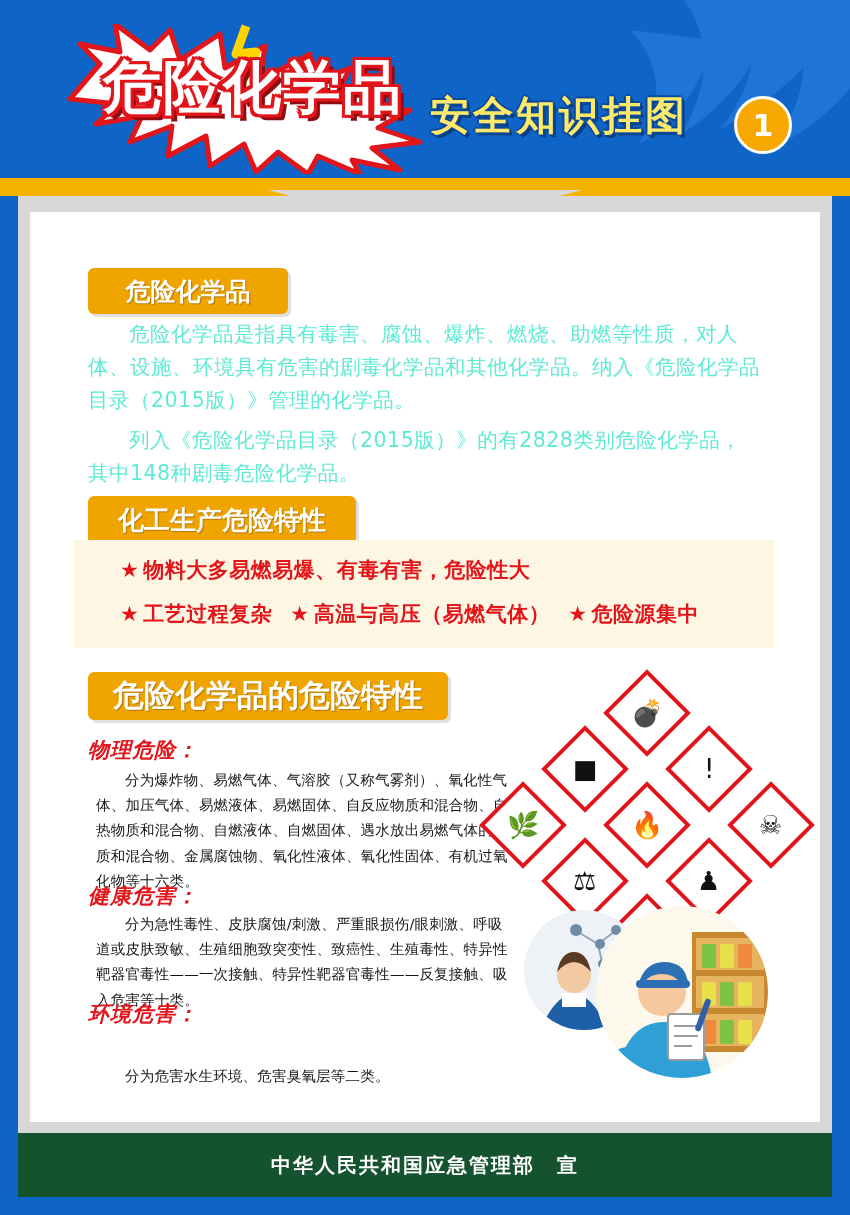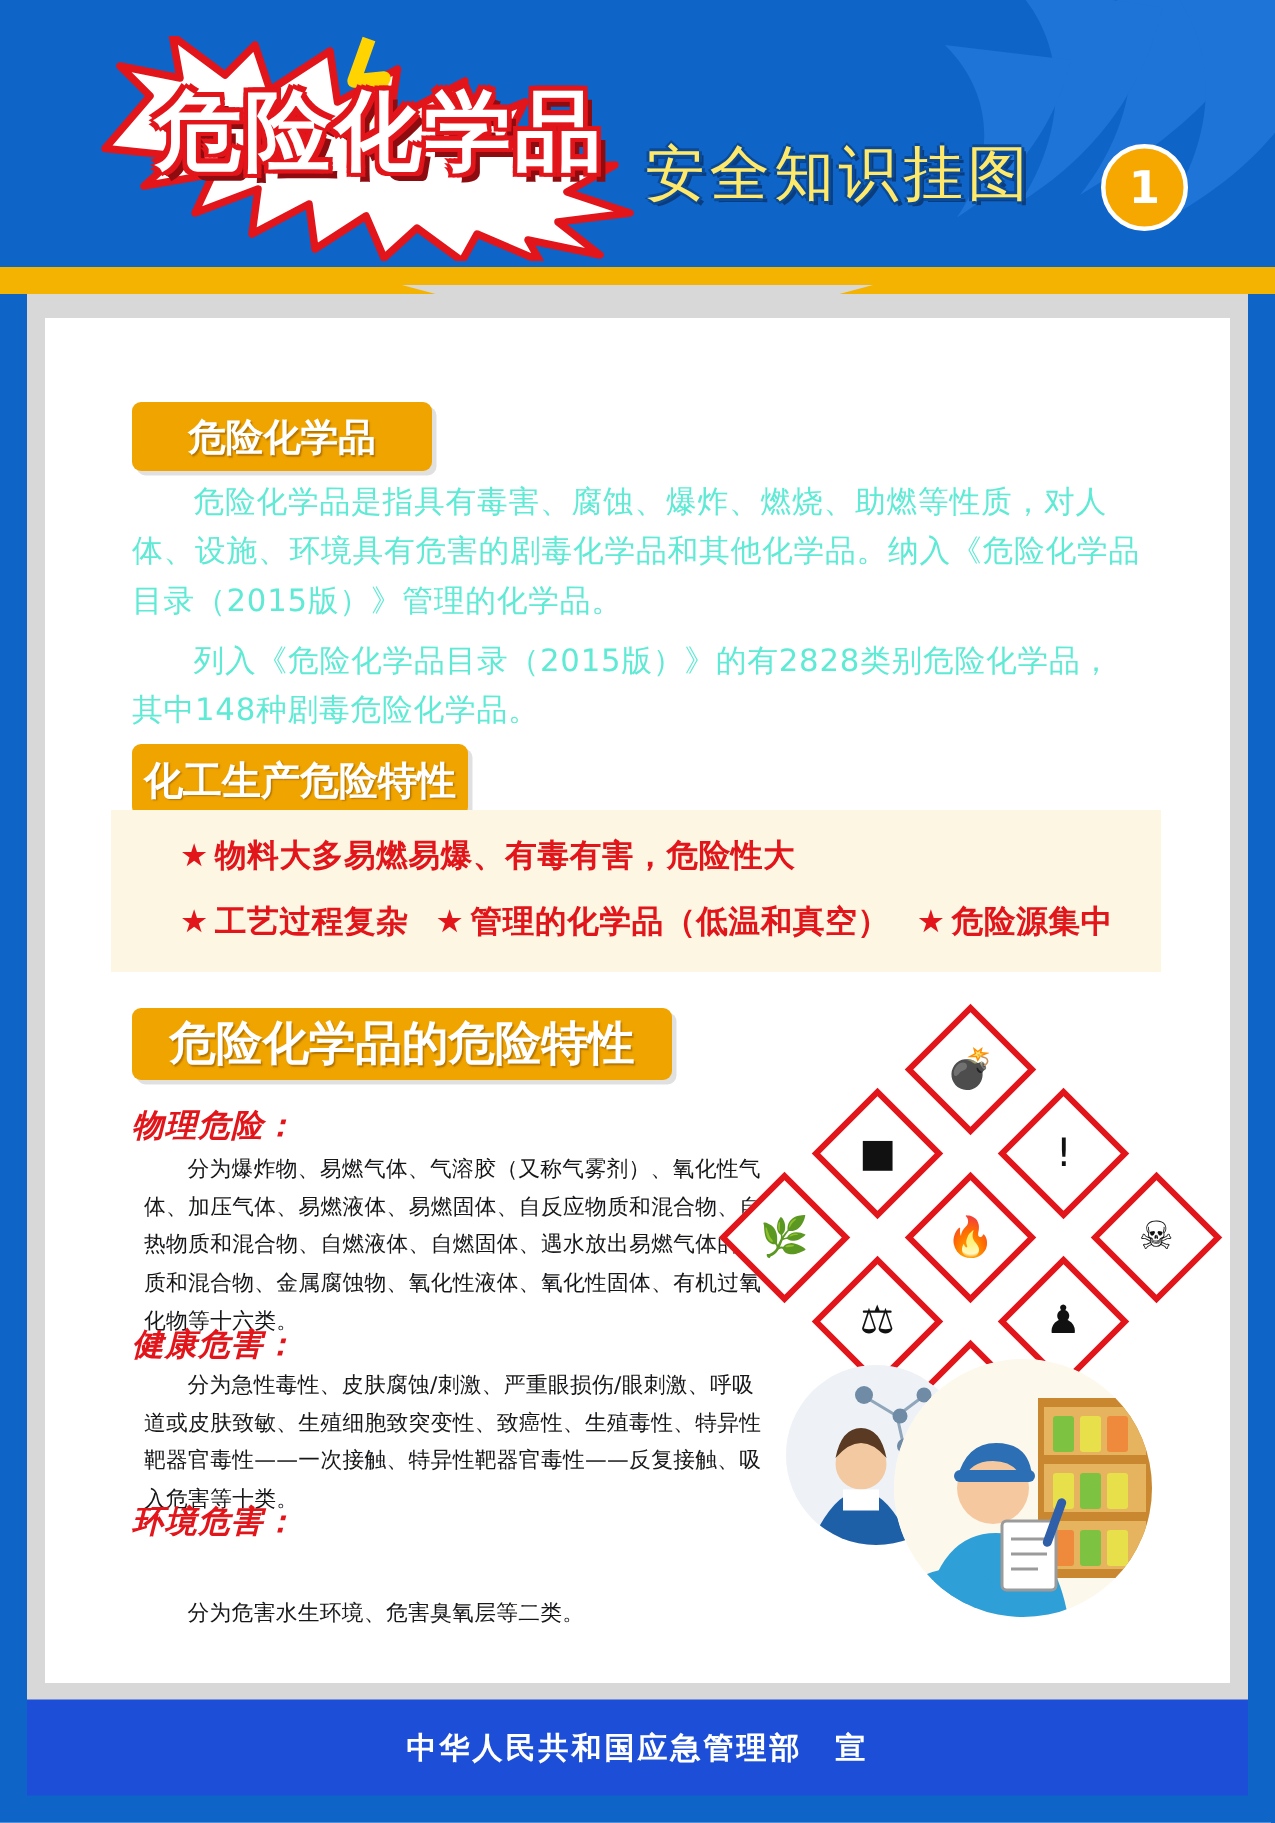--- a/index.html
+++ b/index.html
@@ -63,21 +63,21 @@
     font-size:58px; font-weight:bold; color:#ffffff; letter-spacing:2px;
     text-shadow:
        3px 0 0 #e2151b, -3px 0 0 #e2151b, 0 3px 0 #e2151b, 0 -3px 0 #e2151b,
        3px 3px 0 #e2151b, -3px 3px 0 #e2151b, 3px -3px 0 #e2151b, -3px -3px 0 #e2151b,
        6px 6px 0 #8e0c10;
     line-height:1;
   }
   .title-sub {
     position:absolute; left:430px; top:88px; width:290px;
     font-family:"DejaVu Sans", sans-serif;
-    font-size:40px; font-weight:normal; color:#ffe96a; letter-spacing:3px;
+    font-size:40px; font-weight:bold; color:#ffe96a; letter-spacing:3px;
     text-shadow: 2px 0 0 #0b4a96, -2px 0 0 #0b4a96, 0 2px 0 #0b4a96, 0 -2px 0 #0b4a96,
                  3px 3px 0 #0b3c7c;
   }
   .title-num {
     position:absolute; left:734px; top:96px; width:58px; height:58px;
     border-radius:50%;
     background:#f7a800;
     border:3px solid #ffffff;
     color:#ffffff; font-size:30px; font-weight:bold;
     display:flex; align-items:center; justify-content:center;
@@ -90,21 +90,21 @@
     background:#f0a400;
     border-radius:6px;
     color:#ffffff;
     font-family:"DejaVu Sans", sans-serif;
     font-weight:bold;
     display:flex; align-items:center; justify-content:center;
     box-shadow: 3px 3px 0 rgba(0,0,0,.12);
     text-shadow: 1px 1px 1px rgba(120,70,0,.5);
   }
   .tag.t1 { left:88px; top:268px; width:200px; height:46px; font-size:25px; }
-  .tag.t2 { left:88px; top:496px; width:224px; height:48px; font-size:26px; }
+  .tag.t2 { left:88px; top:496px; width:268px; height:48px; font-size:26px; }
   .tag.t3 { left:88px; top:672px; width:360px; height:48px; font-size:31px; }
 
   
   .p-blue {
     position:absolute;
     color:#5eead4;
     font-family:"DejaVu Sans", sans-serif;
     font-size:20.5px;
     font-weight:normal;
     line-height:1.62;
@@ -184,21 +184,21 @@
   }
   .circle-right {
     position:absolute; left:72px; top:6px; width:172px; height:172px;
     border-radius:50%; background:#fdfaf2;
     overflow:hidden;
   }
 
   
   .footer {
     position:absolute; left:18px; bottom:18px; width:814px; height:64px;
-    background:#1d4ed8;
+    background:#14532d;
     display:flex; align-items:center; justify-content:center;
   }
   .footer .ft {
     color:#ffffff; font-family:"DejaVu Sans", sans-serif;
     font-size:20px; font-weight:bold; letter-spacing:2px;
   }
 </style>
 </head>
 <body>
 
@@ -237,21 +237,21 @@
   <div class="p-blue p1">危险化学品是指具有毒害、腐蚀、爆炸、燃烧、助燃等性质，对人体、设施、环境具有危害的剧毒化学品和其他化学品。纳入《危险化学品目录（2015版）》管理的化学品。</div>
   <div class="p-blue p2">列入《危险化学品目录（2015版）》的有2828类别危险化学品，其中148种剧毒危险化学品。</div>
 
   <div class="tag t2">化工生产危险特性</div>
   <div class="feature-box"></div>
 
   <div class="feat-line fl1">
     <span class="star">★</span><span>物料大多易燃易爆、有毒有害，危险性大</span>
   </div>
   <div class="feat-line fl2">
-    <span class="star">★</span><span>工艺过程复杂</span><span class="gap"></span><span class="star">★</span><span>管理的化学品（低温和真空）</span><span class="gap"></span><span class="star">★</span><span>危险源集中</span>
+    <span class="star">★</span><span>工艺过程复杂</span><span class="gap"></span><span class="star">★</span><span>高温与高压（易燃气体）</span><span class="gap"></span><span class="star">★</span><span>危险源集中</span>
   </div>
 
   <div class="tag t3">危险化学品的危险特性</div>
 
   <div class="sub-red sr1">物理危险：</div>
   <div class="body-text bt1">分为爆炸物、易燃气体、气溶胶（又称气雾剂）、氧化性气体、加压气体、易燃液体、易燃固体、自反应物质和混合物、自热物质和混合物、自燃液体、自燃固体、遇水放出易燃气体的物质和混合物、金属腐蚀物、氧化性液体、氧化性固体、有机过氧化物等十六类。</div>
 
   <div class="sub-red sr2">健康危害：</div>
   <div class="body-text bt2">分为急性毒性、皮肤腐蚀/刺激、严重眼损伤/眼刺激、呼吸道或皮肤致敏、生殖细胞致突变性、致癌性、生殖毒性、特异性靶器官毒性——一次接触、特异性靶器官毒性——反复接触、吸入危害等十类。</div>
 

